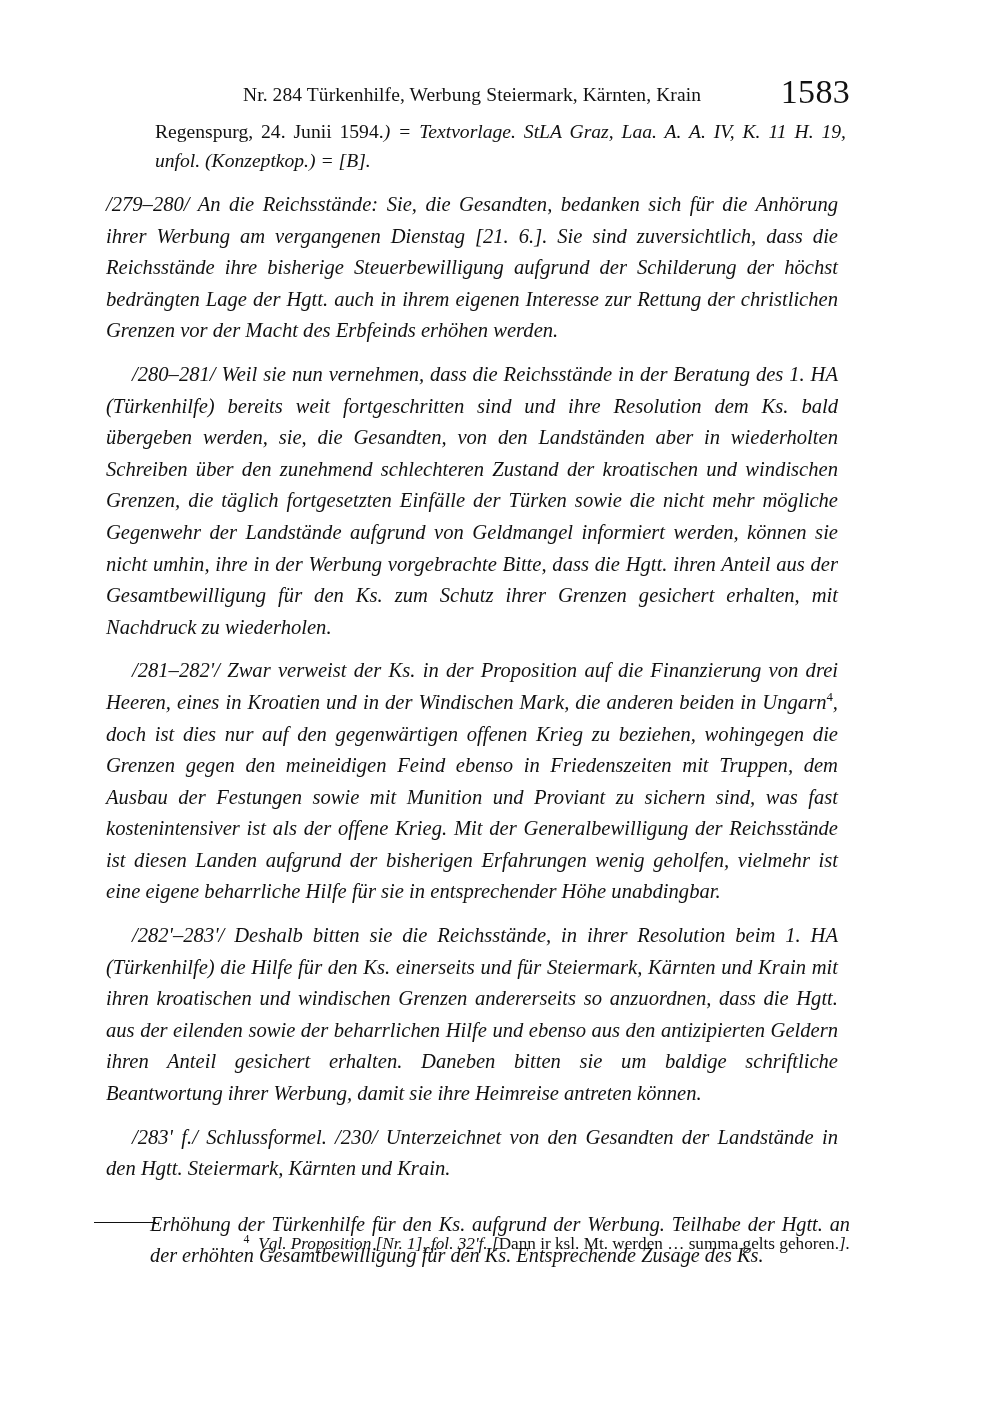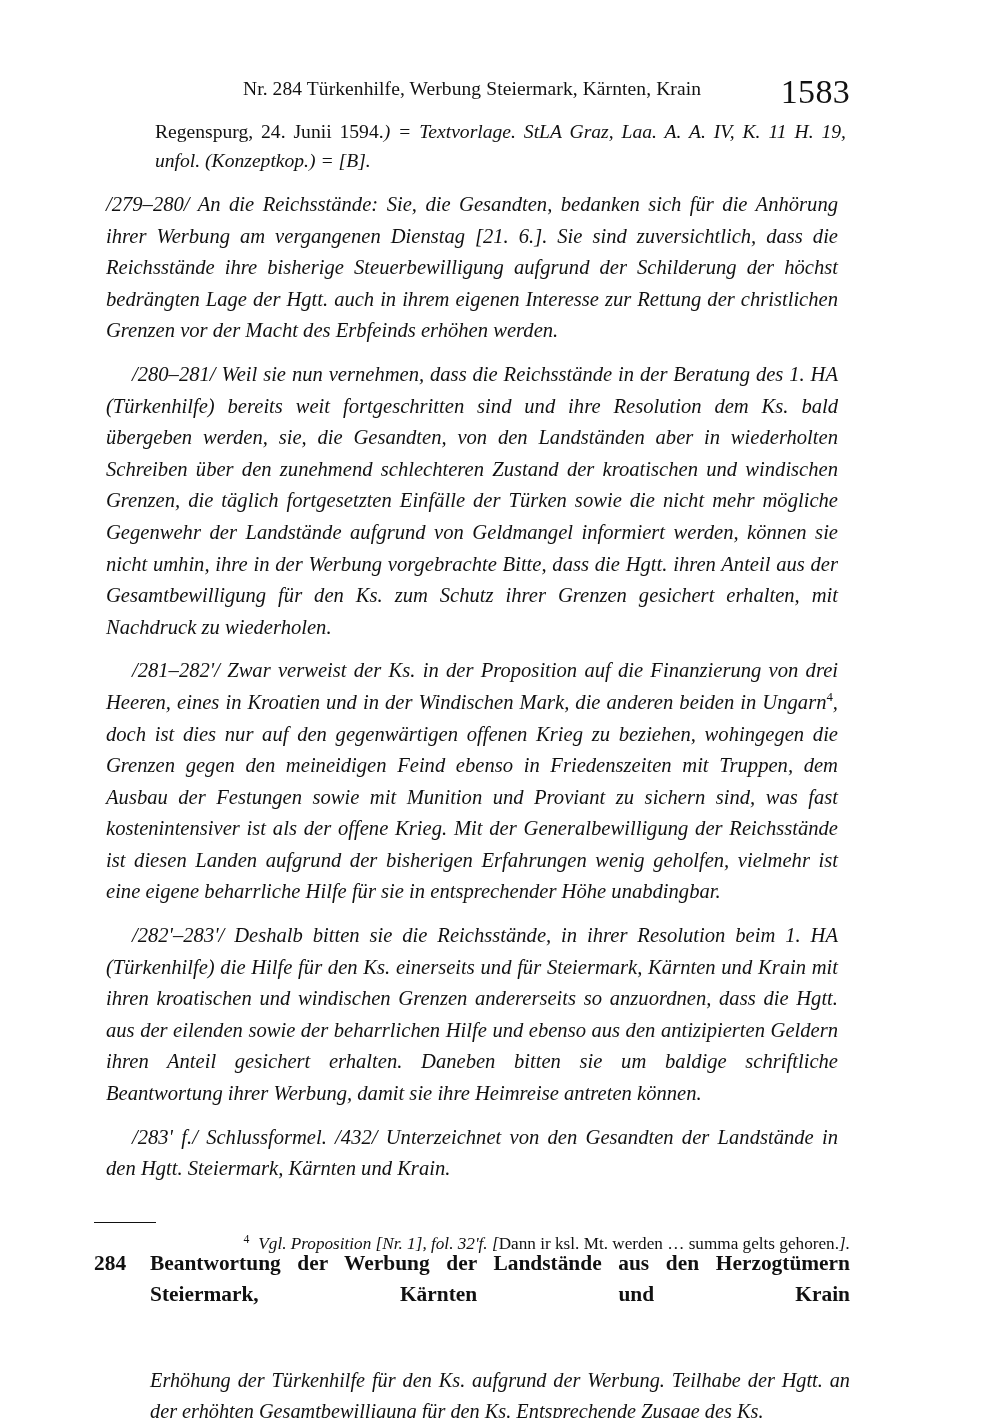--- a/index.html
+++ b/index.html
@@ -19,21 +19,21 @@
     margin: 0 auto;
     background: #ffffff;
     overflow: hidden;
   }
 
   
   .runhead {
     position: absolute;
     left: 94px;
     right: 154px;
-    top: 78px;
+    top: 84px;
     height: 26px;
     display: flex;
     align-items: baseline;
     justify-content: center;
   }
   .runhead-title {
     font-size: 19.5px;
     letter-spacing: 0.1px;
     white-space: nowrap;
   }
@@ -175,26 +175,22 @@
     </p>
 
     <p class="body">/279–280/ An die Reichsstände: Sie, die Gesandten, bedanken sich für die Anhörung ihrer Werbung am vergangenen Dienstag [21. 6.]. Sie sind zuversichtlich, dass die Reichsstände ihre bisherige Steuerbewilligung aufgrund der Schilderung der höchst bedrängten Lage der Hgtt. auch in ihrem eigenen Interesse zur Rettung der christlichen Grenzen vor der Macht des Erbfeinds erhöhen werden.</p>
 
     <p class="body indent">/280–281/ Weil sie nun vernehmen, dass die Reichsstände in der Beratung des 1. HA (Türkenhilfe) bereits weit fortgeschritten sind und ihre Resolution dem Ks. bald übergeben werden, sie, die Gesandten, von den Landständen aber in wiederholten Schreiben über den zunehmend schlechteren Zustand der kroatischen und windischen Grenzen, die täglich fortgesetzten Einfälle der Türken sowie die nicht mehr mögliche Gegenwehr der Landstände aufgrund von Geldmangel informiert werden, können sie nicht umhin, ihre in der Werbung vorgebrachte Bitte, dass die Hgtt. ihren Anteil aus der Gesamtbewilligung für den Ks. zum Schutz ihrer Grenzen gesichert erhalten, mit Nachdruck zu wiederholen.</p>
 
     <p class="body indent"><span>/281–282'/ Zwar verweist der Ks. in der Proposition auf die Finanzierung von drei Heeren, eines in Kroatien und in der Windischen Mark, die anderen beiden in Ungarn</span><sup class="fnmark">4</sup><span>, doch ist dies nur auf den gegenwärtigen offenen Krieg zu beziehen, wohingegen die Grenzen gegen den meineidigen Feind ebenso in Friedenszeiten mit Truppen, dem Ausbau der Festungen sowie mit Munition und Proviant zu sichern sind, was fast kostenintensiver ist als der offene Krieg. Mit der Generalbewilligung der Reichsstände ist diesen Landen aufgrund der bisherigen Erfahrungen wenig geholfen, vielmehr ist eine eigene beharrliche Hilfe für sie in entsprechender Höhe unabdingbar.</span></p>
 
     <p class="body indent">/282'–283'/ Deshalb bitten sie die Reichsstände, in ihrer Resolution beim 1. HA (Türkenhilfe) die Hilfe für den Ks. einerseits und für Steiermark, Kärnten und Krain mit ihren kroatischen und windischen Grenzen andererseits so anzuordnen, dass die Hgtt. aus der eilenden sowie der beharrlichen Hilfe und ebenso aus den antizipierten Geldern ihren Anteil gesichert erhalten. Daneben bitten sie um baldige schriftliche Beantwortung ihrer Werbung, damit sie ihre Heimreise antreten können.</p>
 
-    <p class="body indent">/283' f./ Schlussformel. /432/ Unterzeichnet von den Gesandten der Landstände in den Hgtt. Steiermark, Kärnten und Krain.</p>
-
-    <div class="section-heading">
-      <span class="section-number">284</span>
-      <span class="section-title">Beantwortung der Werbung der Landstände aus den Herzogtümern Steiermark, Kärnten und Krain</span>
-    </div>
+    <p class="body indent">/283' f./ Schlussformel. /230/ Unterzeichnet von den Gesandten der Landstände in den Hgtt. Steiermark, Kärnten und Krain.</p>
+
 
     <p class="regest">Erhöhung der Türkenhilfe für den Ks. aufgrund der Werbung. Teilhabe der Hgtt. an der erhöhten Gesamtbewilligung für den Ks. Entsprechende Zusage des Ks.</p>
 
   </div>
 
   <div class="footnotes">
     <div class="fn-rule"></div>
     <div class="footnote">
       <span class="fn-num">4</span><span class="ital">Vgl. Proposition [Nr. 1], fol. 32'f. [</span><span class="rom">Dann ir ksl. Mt. werden … summa gelts gehoren.</span><span class="ital">].</span>
     </div>

